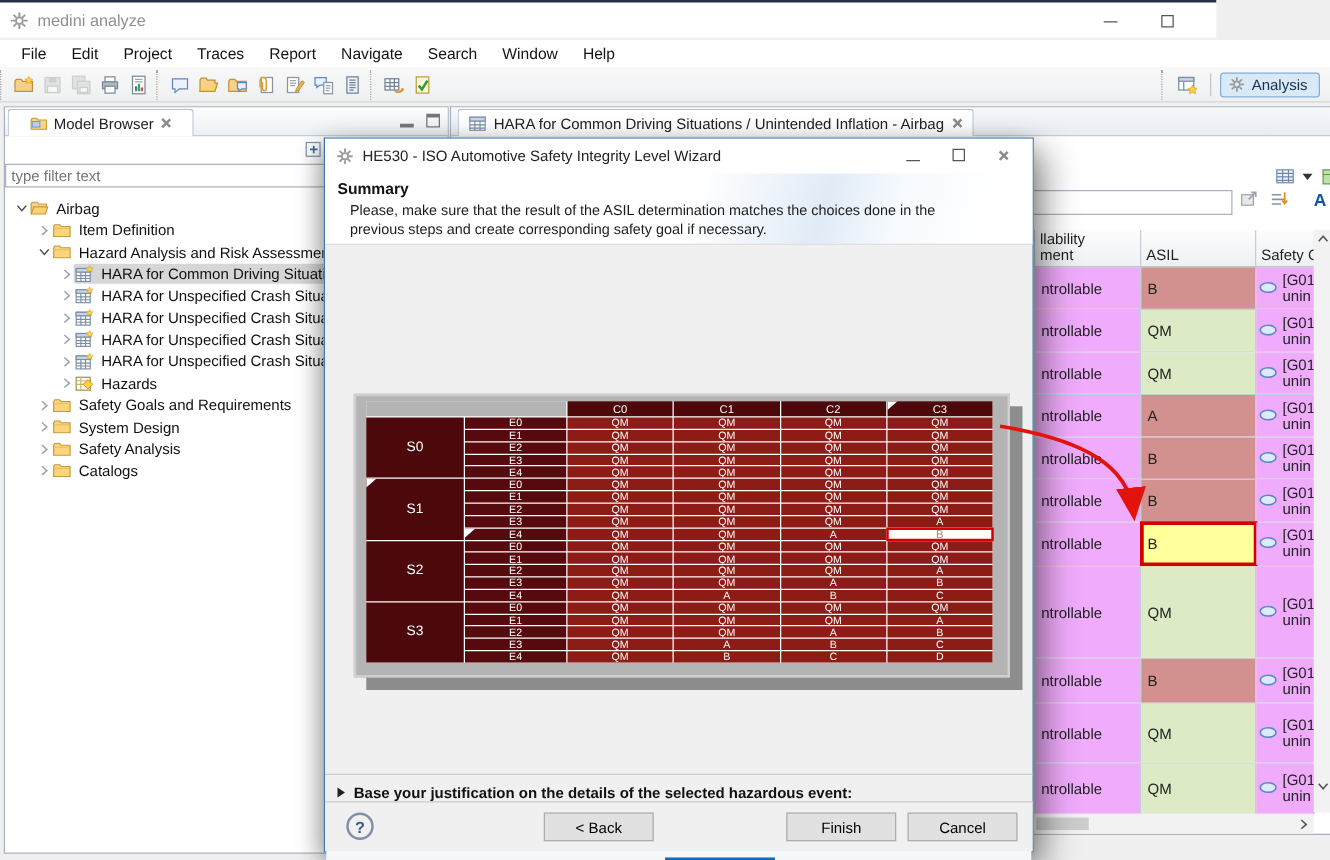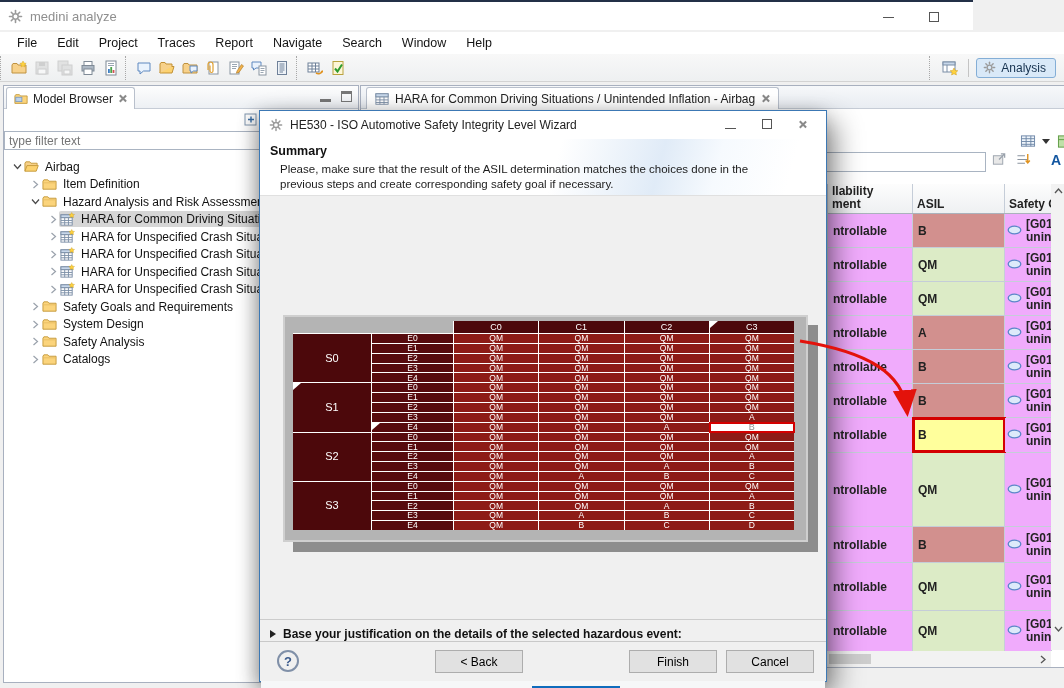--- a/index.html
+++ b/index.html
@@ -24,21 +24,21 @@
   .ticon svg { width:16px; height:16px; }
   .ticon.disabled { opacity:.4; filter:grayscale(1); }
   #toolbar-right { margin-left:auto; display:flex; align-items:center; gap:7px; padding-right:8px; border-left:1px dotted #a8a8a8; height:24px; padding-left:8px; }
   .vsep { width:1px; height:18px; background:#c4c4c4; }
   #persp-analysis { display:flex; align-items:center; gap:5px; background:#d9e9f8; border:1px solid #84aed6; border-radius:3px; padding:2px 9px 2px 6px; font-size:12px; color:#16324f; }
   #persp-analysis .gear { width:13px; height:13px; }
 
   
   #model-browser { position:absolute; left:3px; top:85px; width:356px; height:598px; background:#fff; border:1px solid #a8b0bf; z-index:2; }
   .view-tabrow { position:relative; height:23px; background:linear-gradient(#fdfdfd,#edf0f4); border-bottom:1px solid #c6ccd6; }
-  .view-tab { position:absolute; left:2px; top:1px; height:22px; display:flex; align-items:center; gap:5px; padding:0 7px; background:#fff; border:1px solid #b9c0cc; border-bottom:none; border-radius:3px 3px 0 0; font-size:12px; color:#222; }
+  .view-tab { position:absolute; left:2px; top:1px; height:22px; display:flex; align-items:center; gap:5px; padding:0 17px; background:#fff; border:1px solid #b9c0cc; border-bottom:none; border-radius:3px 3px 0 0; font-size:12px; color:#222; }
   .view-tab svg { width:14px; height:14px; }
   .xicon { position:relative; width:9px; height:9px; display:inline-block; }
   .xicon::before,.xicon::after { content:''; position:absolute; left:4px; top:0; width:1.6px; height:9px; background:#8a8a8a; }
   .xicon::before { transform:rotate(45deg);} .xicon::after { transform:rotate(-45deg);}
   .mm-icons { position:absolute; right:6px; top:5px; display:flex; gap:10px; }
   .mm-min { width:11px; height:11px; border-bottom:3px solid #777; }
   .mm-max { width:11px; height:11px; border:1px solid #777; border-top:3px solid #777; }
   .view-toolbar { height:22px; display:flex; justify-content:flex-end; align-items:center; gap:7px; padding:0 8px; }
   .view-toolbar svg { width:14px; height:14px; }
   #filter-input { display:block; width:352px; margin:0 0; height:19px; border:1px solid #aab4c2; font-size:12px; color:#757575; padding:1px 4px; font-family:"Liberation Sans", sans-serif; }
@@ -58,21 +58,21 @@
   .editor-tab svg { width:14px; height:14px; }
   #editor-toolbar { position:absolute; top:48px; right:14px; display:flex; align-items:center; gap:4px; }
   #editor-toolbar svg { width:16px; height:15px; }
   .dd-arrow { width:0; height:0; border-left:4px solid transparent; border-right:4px solid transparent; border-top:5px solid #333; margin-left:2px; }
   #edge-icon { position:absolute; top:48px; right:0; width:7px; height:16px; overflow:hidden; }
   #editor-filter { position:absolute; left:100px; top:66px; width:525px; height:20px; border:1px solid #a9b4c2; background:#fff; }
   #filter-icons { position:absolute; top:66px; left:630px; display:flex; align-items:center; gap:9px; }
   #filter-icons svg { width:16px; height:15px; }
   #side-a { position:absolute; top:66px; left:690px; font-weight:bold; color:#1256a0; font-size:14px; }
 
-  #hara-table { position:absolute; left:466px; top:98px; width:224px; border-left:1px solid #c5cdd8;font-weight:bold; }
+  #hara-table { position:absolute; left:466px; top:98px; width:224px; border-left:1px solid #c5cdd8; }
   #hara-header { height:30px; display:grid; grid-template-columns:85px 92px 47px; background:linear-gradient(#fdfdfd,#eef0f2); border-bottom:1px solid #aab2bc; }
   .hcell { border-right:1px solid #c5cdd8; padding:2px 4px; display:flex; flex-direction:column; justify-content:flex-end; font-size:12px; color:#222; overflow:hidden; }
   .hcell span { line-height:13px; white-space:nowrap; }
   .table-row { display:grid; grid-template-columns:85px 92px 47px; border-bottom:1px solid #c5cdd8; }
   .cell { border-right:1px solid #c5cdd8; padding:0 5px; display:flex; align-items:center; font-size:12px; color:#222; overflow:hidden; background:#f0abfc; }
   .c-asil.sel-cell { outline:3px solid #d40000; outline-offset:-2px; }
   .c-goal { gap:4px; padding:0 2px; }
   .goal-lines { display:flex; flex-direction:column; line-height:13px; }
   .goal-lines span { white-space:nowrap; }
 
@@ -440,20 +440,35 @@
           </svg>
         </span>
         <span class="tree-sel-wrap">
           <span class="tree-ico"><svg viewBox="0 0 16 16">
               <rect x="1" y="3" width="12" height="11" fill="#fff" stroke="#7b8ea6"></rect>
               <path d="M1 6h12M1 9h12M1 11.5h12M5 3v11M9 3v11" stroke="#7b8ea6"></path>
               <rect x="1" y="3" width="12" height="3" fill="#c7d7ea" stroke="#7b8ea6"></rect>
               <polygon points="12.5,0.5 13.4,2.3 15.5,2.6 14,4 14.4,6 12.5,5 10.6,6 11,4 9.5,2.6 11.6,2.3" fill="#ffd23e" stroke="#c99b1d" stroke-width=".4"></polygon>
             </svg></span>
           <span class="tree-label">HARA for Unspecified Crash Situat</span>
+        </span>
+      </div>
+      <div class="tree-row" style="padding-left: 44px;">
+        <span class="chev">
+          <svg width="7" height="9" viewBox="0 0 7 9">
+            <polyline points="1.5,1 5.5,4.5 1.5,8" fill="none" stroke="#9aa2ac" stroke-width="1.2"></polyline>
+          </svg>
+        </span>
+        <span class="tree-sel-wrap">
+          <span class="tree-ico"><svg viewBox="0 0 16 16">
+              <rect x="1" y="3" width="12" height="11" fill="#fff" stroke="#a08a46"></rect>
+              <path d="M1 6h12M1 9h12M5 3v11" stroke="#c8b468"></path>
+              <polygon points="11,5 15,9 11,13 7,9" fill="#ffd23e" stroke="#cf8a1d" stroke-width=".8"></polygon>
+            </svg></span>
+          <span class="tree-label">Hazards</span>
         </span>
       </div>
       <div class="tree-row" style="padding-left: 26px;">
         <span class="chev">
           <svg width="7" height="9" viewBox="0 0 7 9">
             <polyline points="1.5,1 5.5,4.5 1.5,8" fill="none" stroke="#9aa2ac" stroke-width="1.2"></polyline>
           </svg>
         </span>
         <span class="tree-sel-wrap">
           <span class="tree-ico"><svg viewBox="0 0 16 16">

